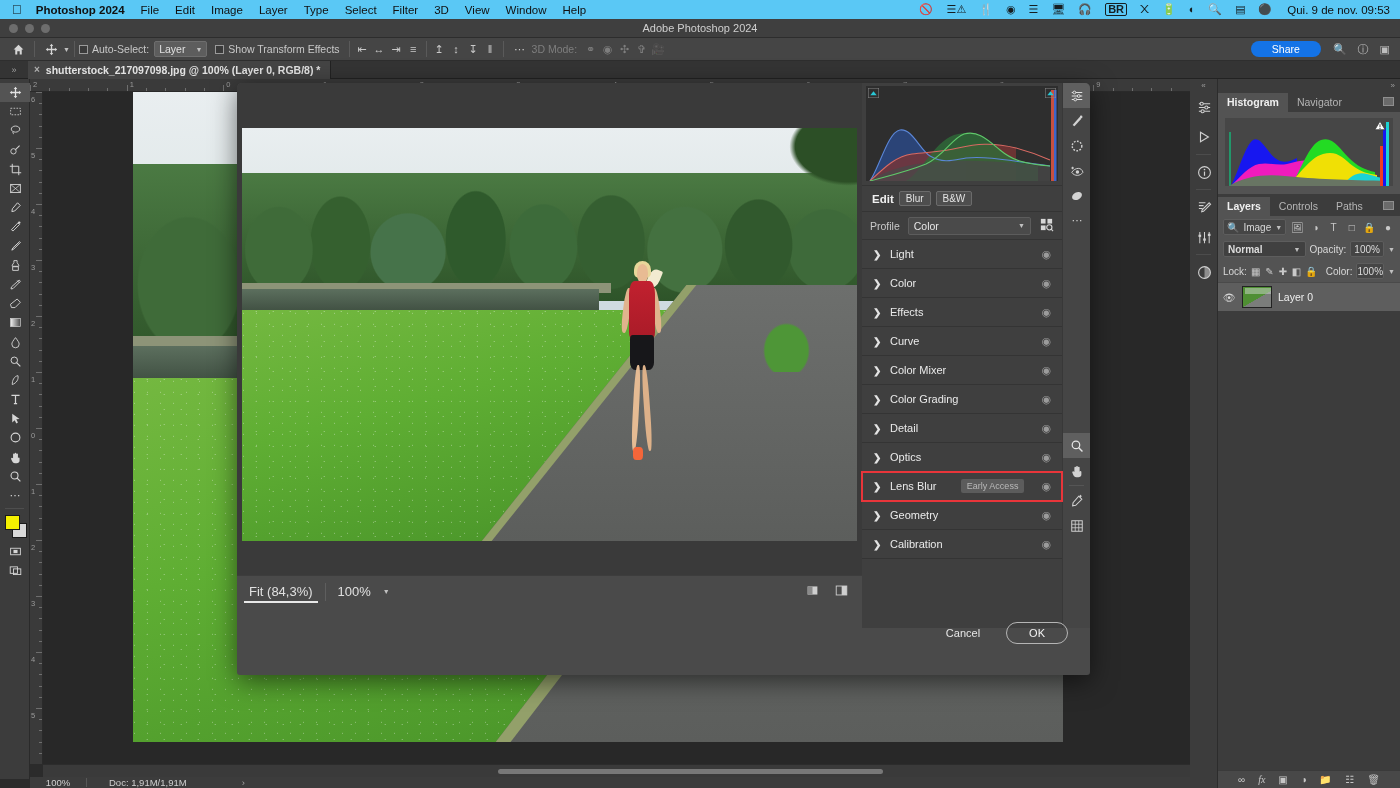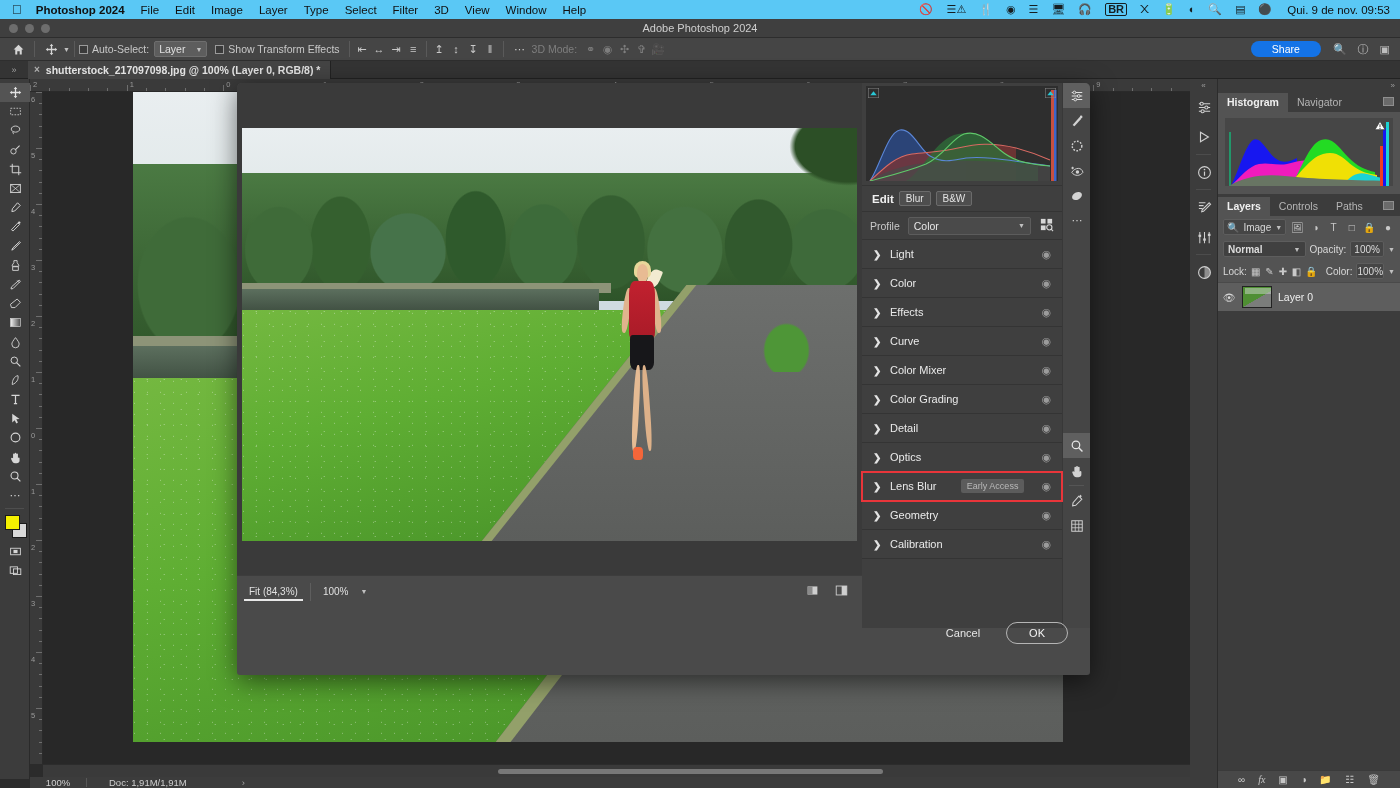--- a/index.html
+++ b/index.html
@@ -236,21 +236,21 @@
     color:#e6e6e6; font-size:11px; position:relative; border-bottom:1px solid #3d3d3d;
   }
   #craw-sub .icons { position:absolute; right:11px; display:flex; gap:16px; color:#d6d6d6; }
   #craw-body { position:relative; height:545px; }
   #craw-image { position:absolute; left:0; top:0; width:625px; height:492px; background:#3a3a3a; }
   #craw-photo { position:absolute; left:5px; top:45px; width:615px; height:413px; }
   #craw-zoombar {
     position:absolute; left:0; top:492px; width:625px; height:32px;
     background:#4a4a4a; display:flex; align-items:center; border-top:1px solid #3d3d3d;
   }
-  .zitem { font-size:10px; color:#e0e0e0; padding:6px 12px; position:relative; }
+  .zitem { font-size:13px; color:#e0e0e0; padding:6px 12px; position:relative; }
   .zitem.act:after { content:''; position:absolute; left:7px; right:7px; bottom:2px; height:2px; background:#e8e8e8; }
   .zsep { width:1px; height:18px; background:#5e5e5e; }
   #craw-zoombar .rightic { margin-left:auto; display:flex; gap:16px; padding-right:14px; color:#d2d2d2; }
 
   #craw-right { position:absolute; left:625px; top:0; width:200px; height:545px; background:#3f3f3f; }
   #craw-hist { position:relative; width:192px; height:95px; margin:3px 4px 0; background:#2e2e2e; }
   .clip { position:absolute; width:11px; height:10px; top:2px; }
   .clip.l { left:2px; } .clip.r { right:2px; }
   #editheader {
     display:flex; align-items:center; height:27px; padding:0 10px;

